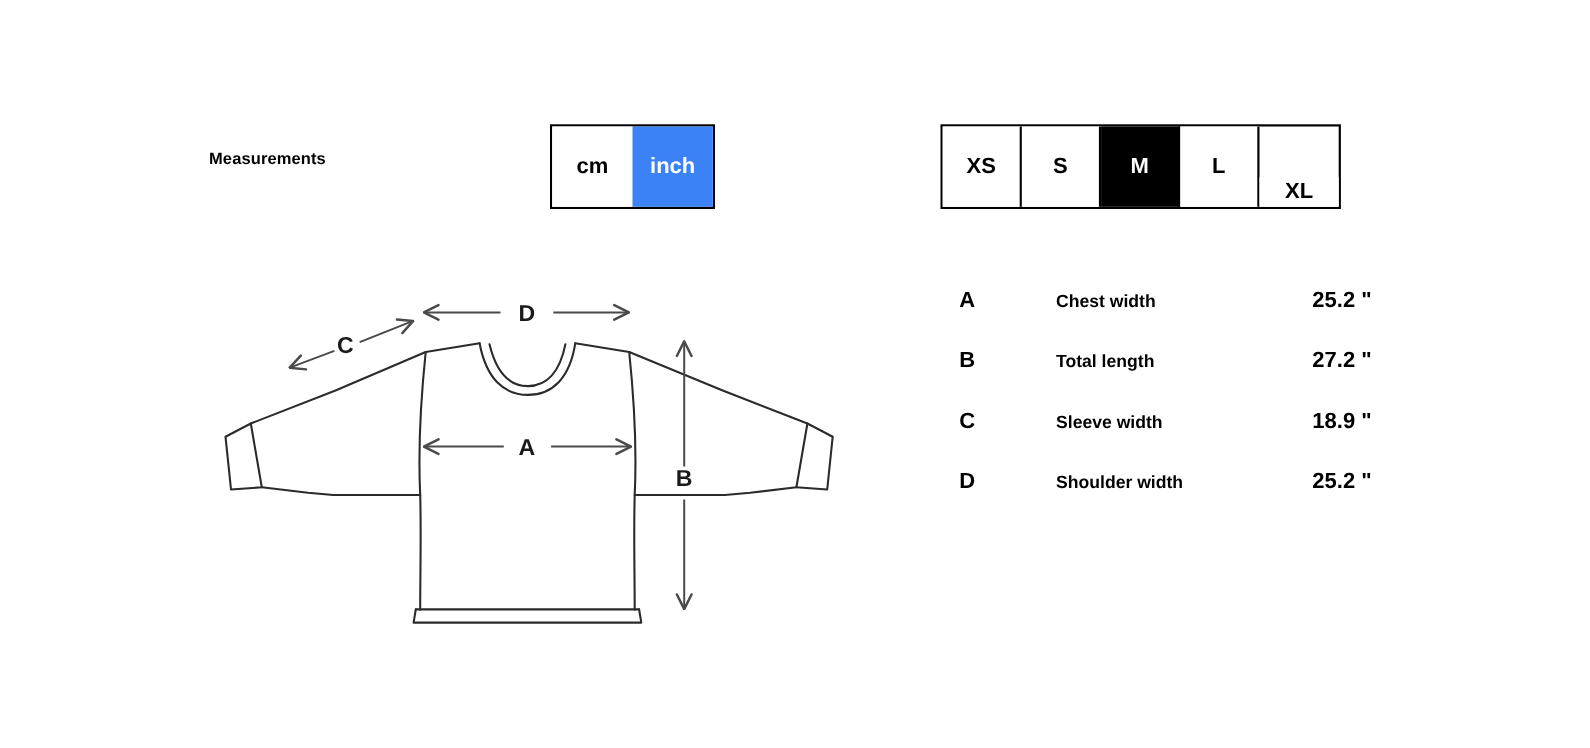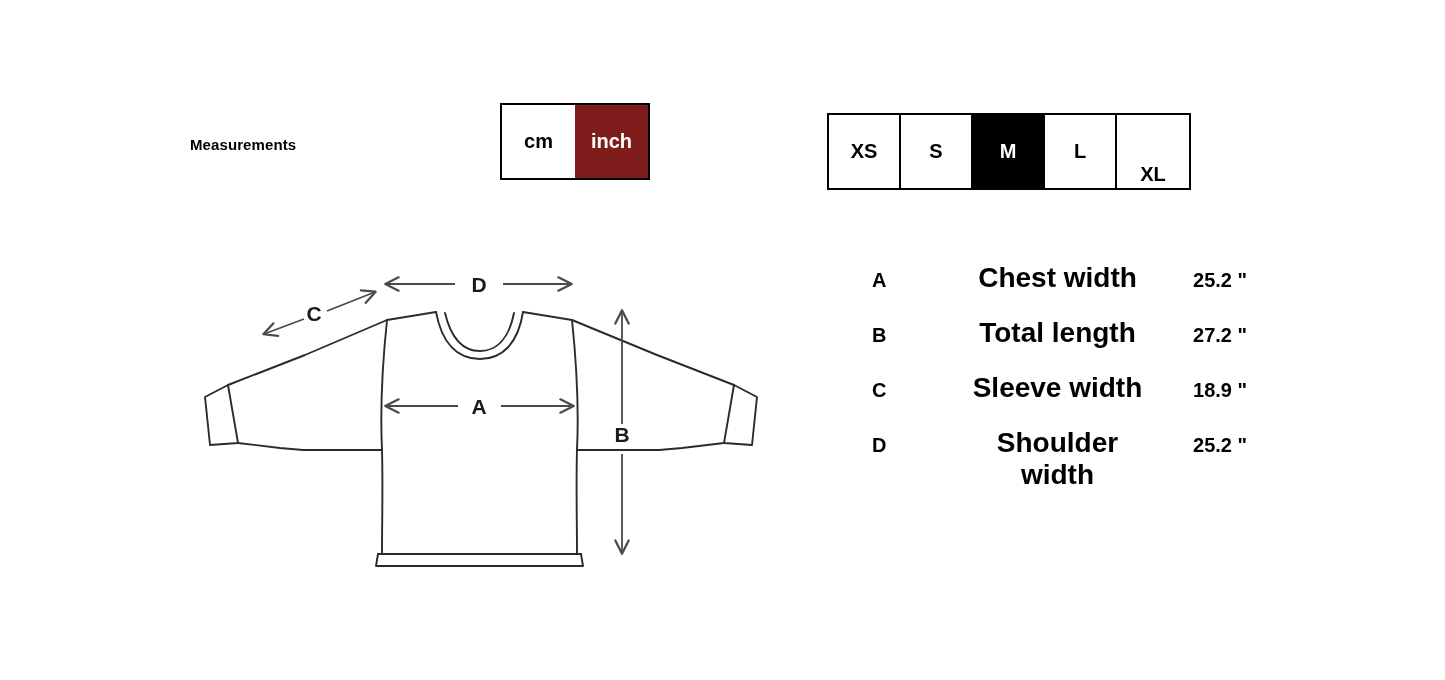--- a/index.html
+++ b/index.html
@@ -24,21 +24,21 @@
     font-size: 15px;
     font-weight: bold;
     letter-spacing: 0.1px;
     white-space: nowrap;
   }
 
   
   #unit-toggle {
     position: absolute;
     left: 500px;
-    top: 103px;
+    top: 113px;
     height: 77px;
     display: flex;
     border: 2px solid #000000;
     box-sizing: border-box;
   }
   .unit-btn {
     width: 73px;
     display: flex;
     align-items: center;
     justify-content: center;
@@ -46,28 +46,28 @@
     font-weight: bold;
     box-sizing: border-box;
     cursor: pointer;
     user-select: none;
   }
   .unit-btn.inactive {
     background: #ffffff;
     color: #000000;
   }
   .unit-btn.active {
-    background: #7f1d1d;
+    background: #3b82f6;
     color: #ffffff;
   }
 
   
   #size-selector {
     position: absolute;
-    left: 827px;
+    left: 855px;
     top: 113px;
     height: 77px;
     display: flex;
     border: 2px solid #000000;
     box-sizing: border-box;
   }
   .size-btn {
     width: 72px;
     display: flex;
     align-items: center;
@@ -100,23 +100,22 @@
     align-items: baseline;
     height: 55px;
   }
   .m-key {
     width: 88px;
     font-size: 20px;
     font-weight: bold;
   }
   .m-label {
     flex: 1;
-    font-size: 28px;
-    font-weight: bold;
-    text-align: center;
+    font-size: 16px;
+    font-weight: bold;
   }
   .m-value {
     width: 92px;
     text-align: right;
     font-size: 20px;
     font-weight: bold;
     white-space: pre;
   }
 
   

